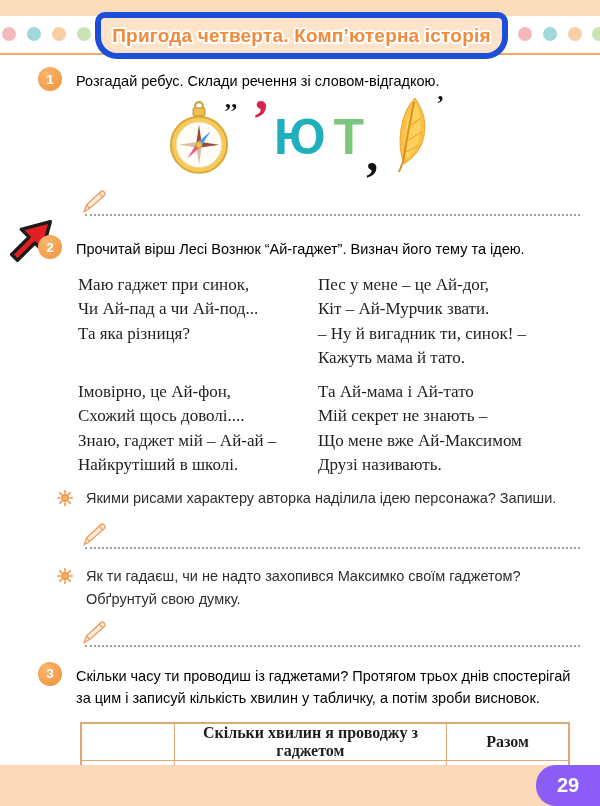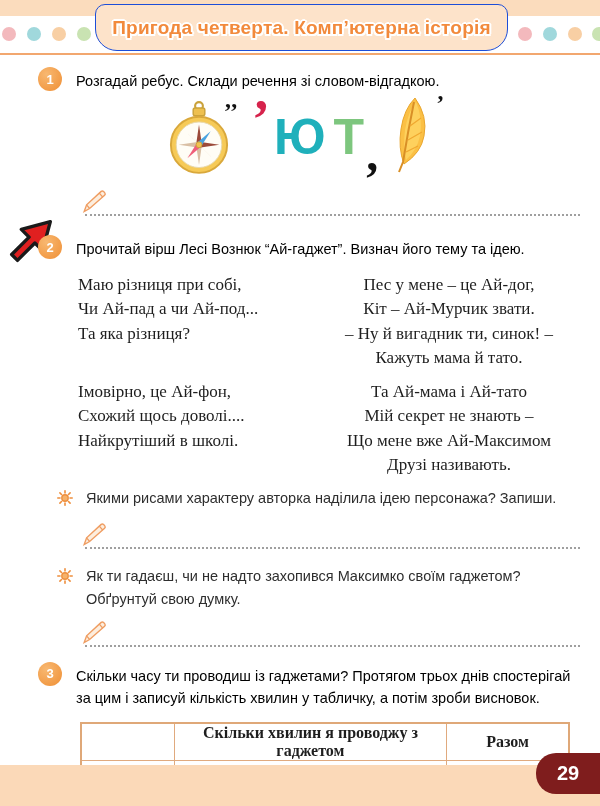--- a/index.html
+++ b/index.html
@@ -12,22 +12,22 @@
   
   .top-strip { position:absolute; top:0; left:0; width:600px; height:16px; background:#fbdcbd; }
   .dots-band { position:absolute; top:16px; left:0; width:600px; height:37px; background:#ffffff; }
   .dot { position:absolute; top:11px; width:14px; height:14px; border-radius:50%; }
   .c-pink  { background:#f3b9bd; }
   .c-teal  { background:#a0d8dc; }
   .c-peach { background:#f8cfa4; }
   .c-green { background:#c9e3b2; }
   .top-line { position:absolute; top:53px; left:0; width:600px; height:2px; background:#f2a76f; }
   .title-box {
-    position:absolute; left:95px; top:4px; width:413px; height:47px;
-    background:#fde3ca; border:1px solid #1d4ed8; border-radius:10px 10px 22px 22px;
+    position:absolute; left:95px; top:12px; width:413px; height:47px;
+    background:#fde3ca; border:6px solid #1d4ed8; border-radius:10px 10px 22px 22px;
     display:flex; align-items:center; justify-content:center;
   }
   .title-text {
     color:#f28a3c; font-weight:bold; font-size:19px; letter-spacing:0.2px;
     text-shadow:-1.5px -1.5px 0 #fff, 1.5px -1.5px 0 #fff, -1.5px 1.5px 0 #fff,
                  1.5px 1.5px 0 #fff, 0 -2px 0 #fff, 0 2px 0 #fff, -2px 0 0 #fff, 2px 0 0 #fff;
   }
   
   .content { position:absolute; top:56px; left:0; width:600px; }
   .task-row { display:flex; align-items:flex-start; gap:14px; padding:0 22px 0 38px; }
@@ -48,41 +48,41 @@
   .rebus-comma { font-family:"Liberation Serif", serif; font-weight:bold; font-size:48px; color:#111; line-height:0.4; transform:translateY(16px); margin-left:2px; }
   .feather-wrap { position:relative; margin-left:10px; }
   .feather-apos { position:absolute; top:-6px; right:-12px; font-family:"Liberation Serif", serif; font-weight:bold; font-size:24px; color:#111; }
   
   .write-block { position:relative; margin:0 20px 0 85px; height:26px; border-bottom:2px dotted #9f9f9f; }
   .write-block .pencil { position:absolute; left:-4px; bottom:-4px; }
   
   .poem { margin:12px 20px 0 78px; font-family:"Liberation Serif", serif; font-size:17px; line-height:1.43; color:#1e1e1e; }
   .stanza-row { display:flex; margin-bottom:10px; }
   .col-left { width:240px; flex:0 0 auto; }
-  .col-right { flex:1;text-align:center; }
+  .col-right { flex:1; }
   
   .q-row { display:flex; align-items:flex-start; gap:13px; padding:0 22px 0 57px; }
   .q-row .sun { flex:0 0 auto; margin-top:3px; }
   .q-text { font-size:14.5px; line-height:1.6; color:#2e2e2e; }
   
   table.track { margin:12px 0 0 80px; border-collapse:collapse; width:490px;
     font-family:"Liberation Serif", serif; color:#1e1e1e;
     border:2px solid #dfa878; }
   table.track td, table.track th { border:1.5px solid #e0aa7e; }
   table.track th { font-size:16px; font-weight:bold; height:27px; text-align:center; }
   table.track td { font-size:16px; height:28px; padding-left:8px; text-align:left; }
   .col-day { width:97px; }
   .col-min { width:287px; }
   .col-sum { width:128px; }
   .hint-dots { color:#444; font-size:15px; }
   
   .footer { position:absolute; bottom:0; left:0; width:600px; height:41px; background:#fbd9b8; }
   .page-badge {
-    position:absolute; right:0; bottom:12px; width:64px; height:41px;
-    background:#7f1d1d; border-radius:20px 0 0 20px;
+    position:absolute; right:0; bottom:0; width:64px; height:41px;
+    background:#8b5cf6; border-radius:20px 0 0 20px;
     color:#fff; font-weight:bold; font-size:20px;
     display:flex; align-items:center; justify-content:center;
   }
   
   .red-arrow { position:absolute; left:2px; top:212px; }
   
   .mt10 { margin-top:10px; } .mt12 { margin-top:12px; } .mt14 { margin-top:14px; }
   .mt16 { margin-top:16px; } .mt18 { margin-top:18px; }
   .mt6 { margin-top:6px; }
 </style>
@@ -162,35 +162,36 @@
     </div>
 
     <div class="task-row mt18">
       <div class="num-circle">2</div>
       <div class="task-text">Прочитай вірш Лесі Вознюк “Ай-гаджет”. Визнач його тему та ідею.</div>
     </div>
 
     <div class="poem">
       <div class="stanza-row">
         <div class="col-left">
-          <div>Маю різниця при собі,</div>
+          <div>Маю гаджет при синок,</div>
           <div>Чи Ай-пад а чи Ай-под...</div>
           <div>Та яка різниця?</div>
         </div>
         <div class="col-right">
           <div>Пес у мене – це Ай-дог,</div>
           <div>Кіт – Ай-Мурчик звати.</div>
           <div>– Ну й вигадник ти, синок! –</div>
           <div>Кажуть мама й тато.</div>
         </div>
       </div>
       <div class="stanza-row">
         <div class="col-left">
           <div>Імовірно, це Ай-фон,</div>
           <div>Схожий щось доволі....</div>
+          <div>Знаю, гаджет мій – Ай-ай –</div>
           <div>Найкрутіший в школі.</div>
         </div>
         <div class="col-right">
           <div>Та Ай-мама і Ай-тато</div>
           <div>Мій секрет не знають –</div>
           <div>Що мене вже Ай-Максимом</div>
           <div>Друзі називають.</div>
         </div>
       </div>
     </div>

